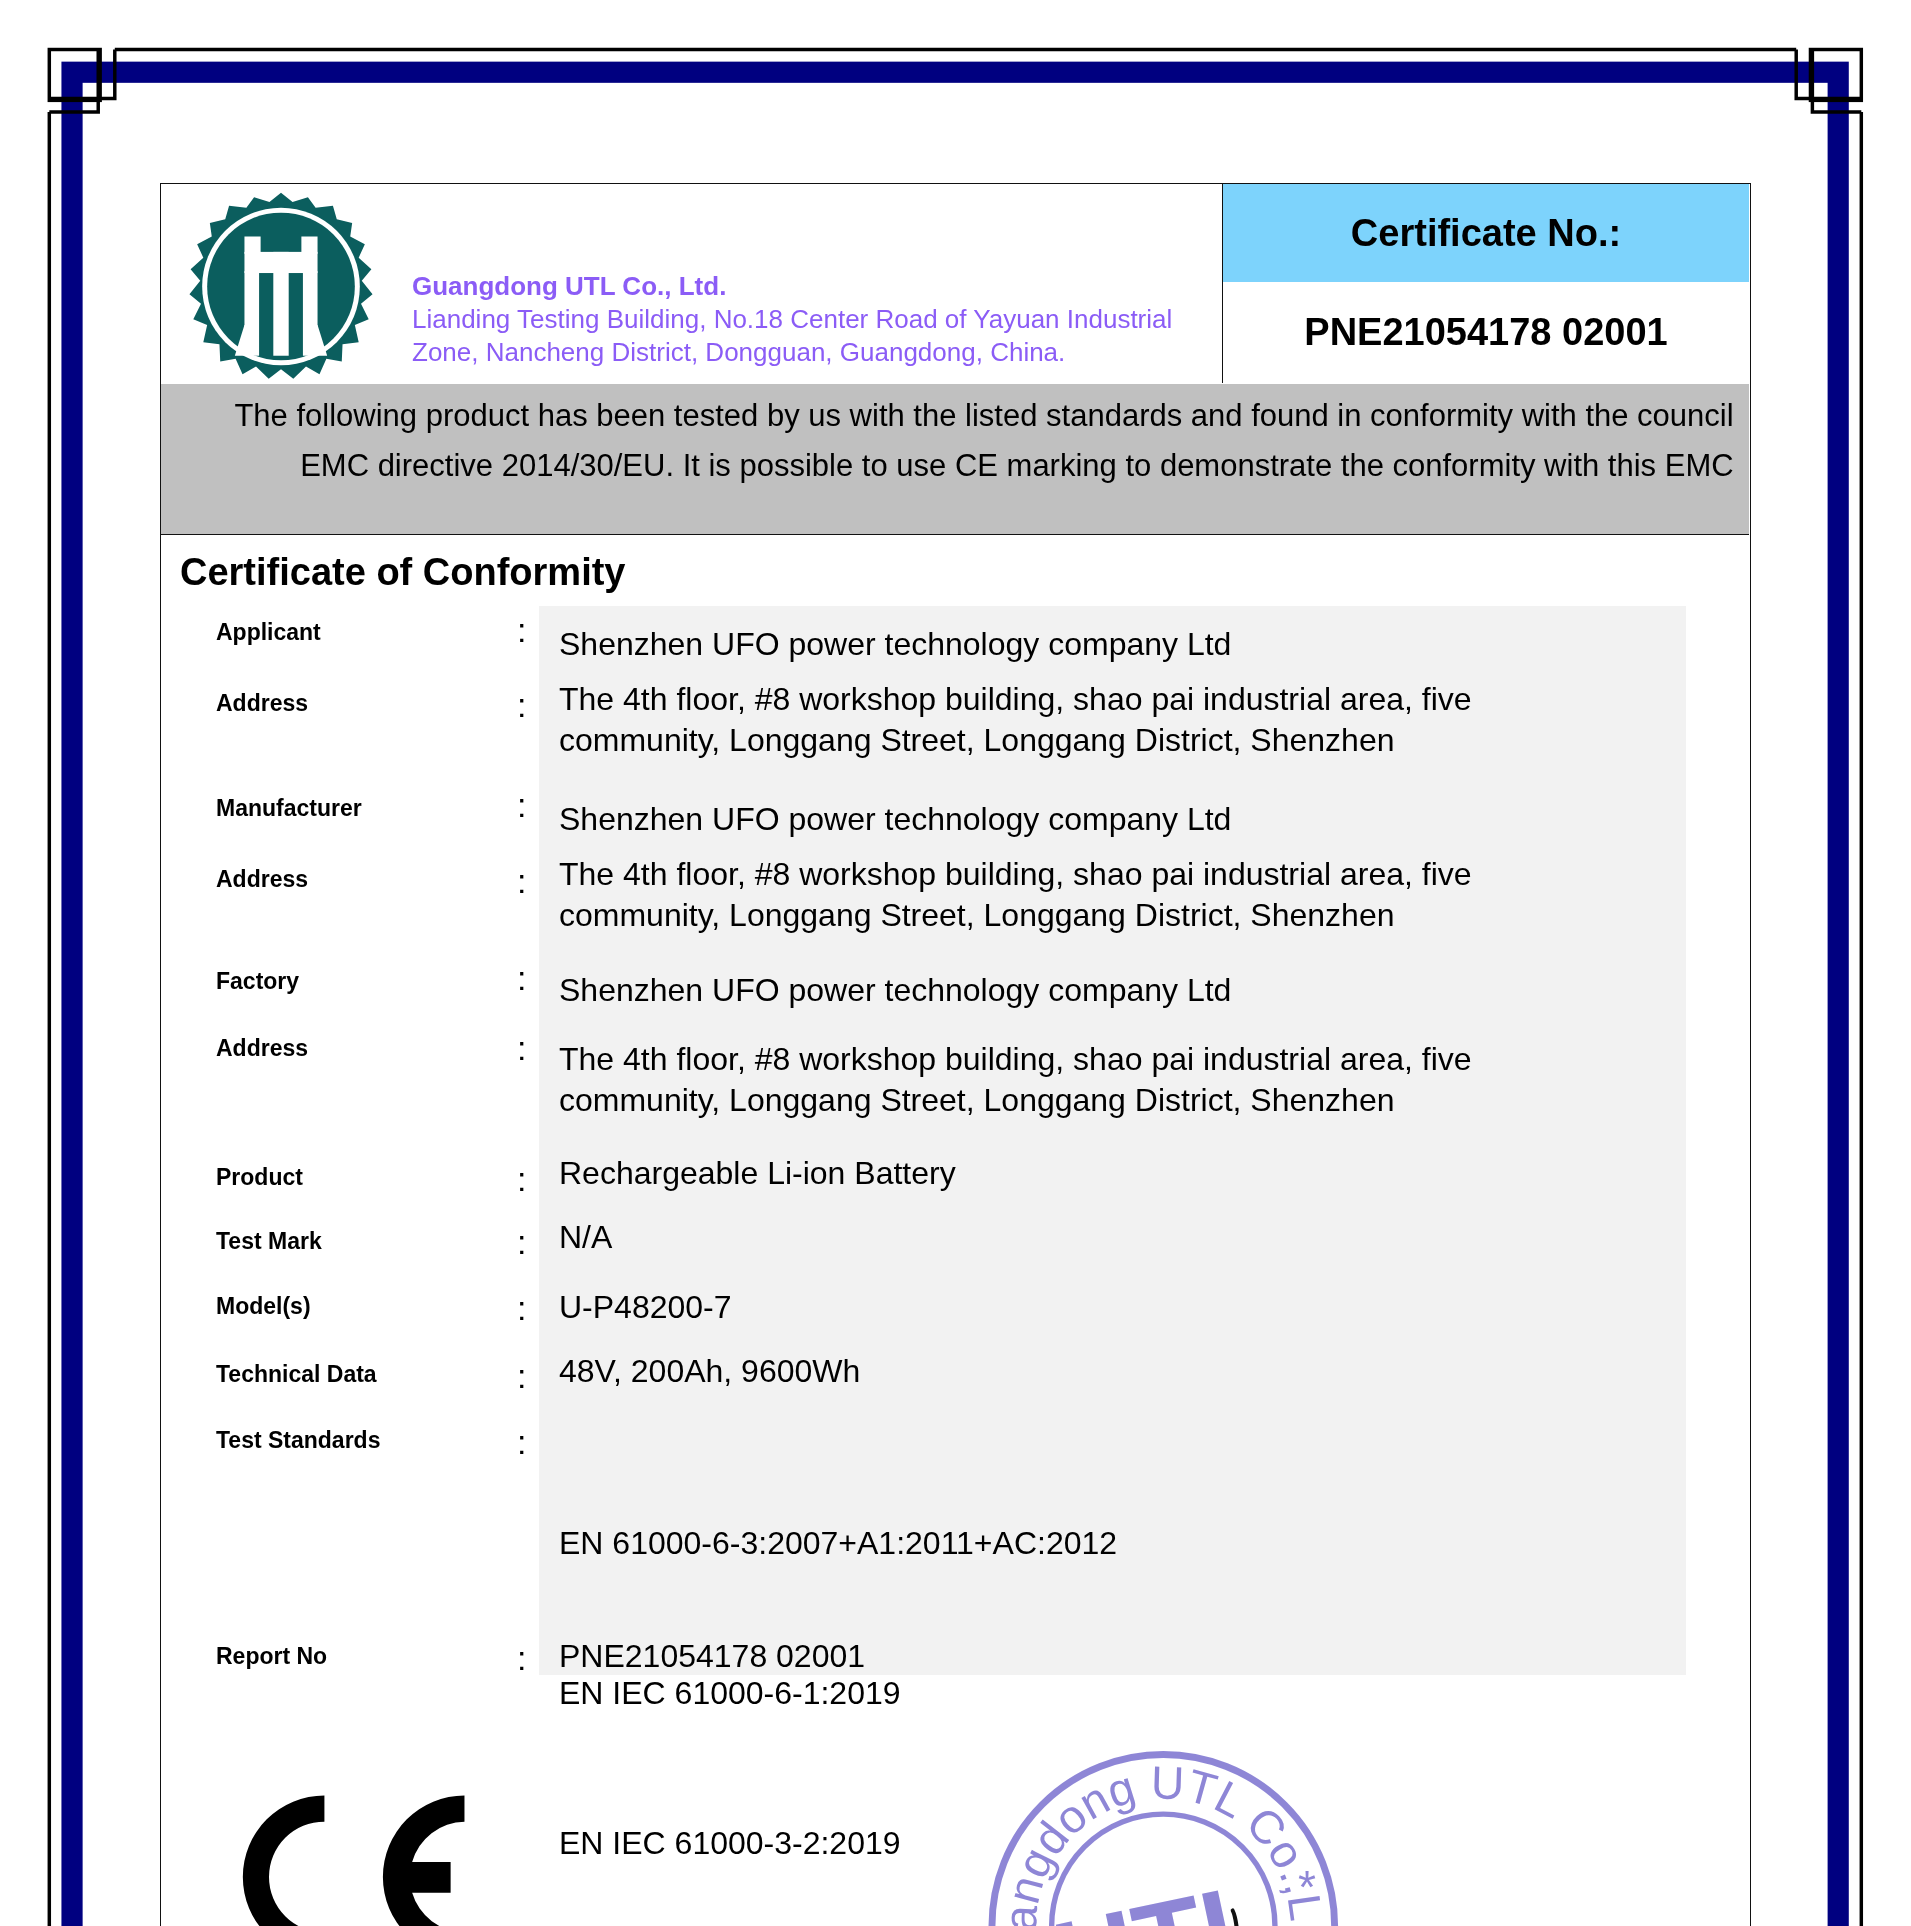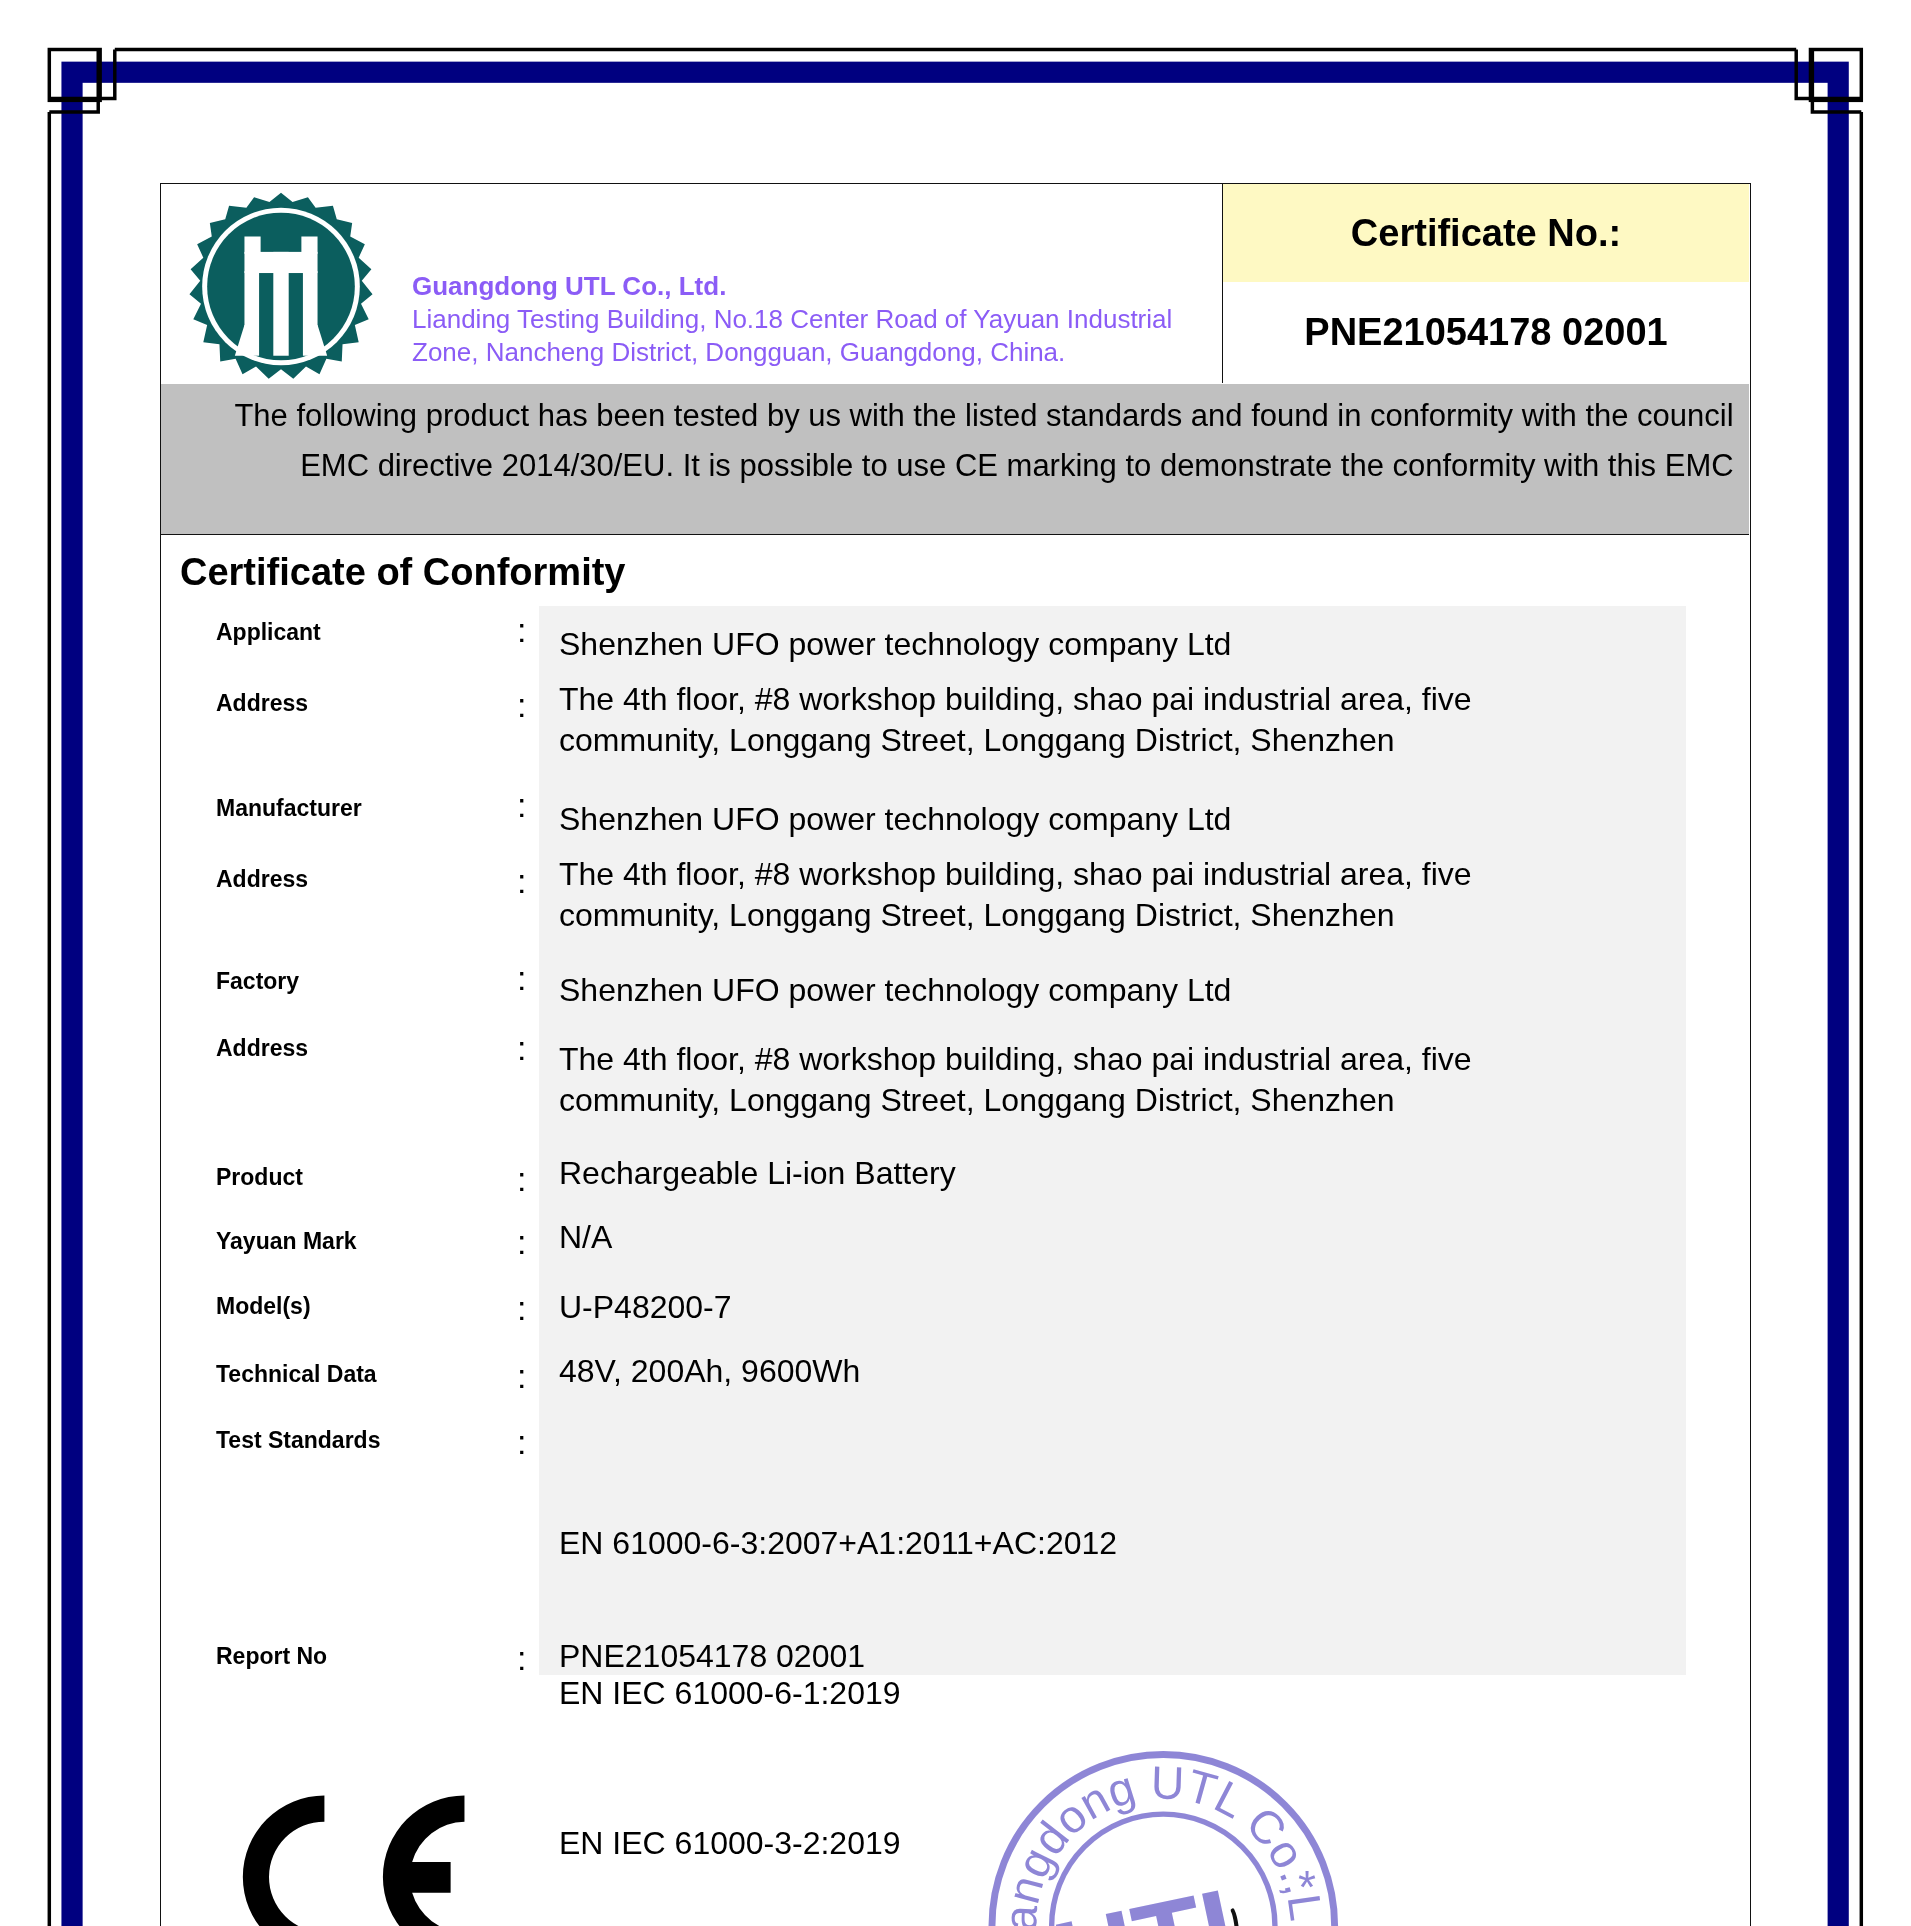--- a/index.html
+++ b/index.html
@@ -2,21 +2,21 @@
 <html style="font-size:6.2px"><head>
 <meta charset="utf-8">
 <style>
   html, body { margin:0; padding:0; background:#ffffff; }
   body { width:1911px; height:2703px; position:relative; overflow:hidden; font-family:"Liberation Sans", sans-serif; color:#000; }
   
   #frame { position:absolute; left:0; top:0; width:1911px; height:2703px; }
   
   .box { position:absolute; left:160px; top:183px; width:1591px; height:2264px; border:1.2px solid #111; box-sizing:border-box; }
   .hdr-left { position:absolute; left:161px; top:184px; width:1061px; height:200px; background:#fff; }
-  .hdr-right-top { position:absolute; left:1222px; top:184px; width:527px; height:99px; background:#fef9c3; border-left:1.2px solid #111; border-bottom:1.2px solid #111; box-sizing:border-box; display:flex; align-items:center; justify-content:center; font-weight:bold; font-size:38px; }
+  .hdr-right-top { position:absolute; left:1222px; top:184px; width:527px; height:99px; background:#7dd3fc; border-left:1.2px solid #111; border-bottom:1.2px solid #111; box-sizing:border-box; display:flex; align-items:center; justify-content:center; font-weight:bold; font-size:38px; }
   .hdr-right-bot { position:absolute; left:1222px; top:282px; width:527px; height:101px; background:#fff; border-left:1.2px solid #111; box-sizing:border-box; display:flex; align-items:center; justify-content:center; font-weight:bold; font-size:38px; }
   .logo { position:absolute; left:181px; top:190px; width:200px; height:193px; }
   .company { position:absolute; left:412px; top:270px; color:#8b5cf6; font-size:26px; line-height:33px; }
   .company .name { font-weight:bold; }
   .intro { position:absolute; left:161px; top:384px; width:1588px; height:151px; background:#c0c0c0; border-bottom:1.2px solid #111; box-sizing:border-box; padding:7px 15.4px 0 18.5px; font-size:31px; line-height:50px;text-align:right; }
   .coc-title { position:absolute; left:180px; top:551px; font-size:38px; font-weight:bold; }
   .field-bg { position:absolute; left:539px; top:606px; width:1147px; height:1069px; background:#f2f2f2; }
   .lbl { position:absolute; left:216px; font-size:23px; font-weight:bold; line-height:39px; }
   .colon { position:absolute; left:517px; font-size:34px; line-height:39px; }
   .val { position:absolute; left:559px; font-size:32px; line-height:41px; white-space:pre; }
@@ -120,21 +120,21 @@
 <div class="val" style="top:970px">Shenzhen UFO power technology company Ltd</div>
 
 <div class="lbl" style="top:1029px">Address</div>
 <div class="colon" style="top:1029px">:</div>
 <div class="val" style="top:1039px"><div>The 4th floor, #8 workshop building, shao pai industrial area, five</div><div>community, Longgang Street, Longgang District, Shenzhen</div></div>
 
 <div class="lbl" style="top:1158px">Product</div>
 <div class="colon" style="top:1160px">:</div>
 <div class="val" style="top:1153px">Rechargeable Li-ion Battery</div>
 
-<div class="lbl" style="top:1222px">Yayuan Mark</div>
+<div class="lbl" style="top:1222px">Test Mark</div>
 <div class="colon" style="top:1223px">:</div>
 <div class="val" style="top:1217px">N/A</div>
 
 <div class="lbl" style="top:1287px">Model(s)</div>
 <div class="colon" style="top:1289px">:</div>
 <div class="val" style="top:1287px">U-P48200-7</div>
 
 <div class="lbl" style="top:1355px">Technical Data</div>
 <div class="colon" style="top:1357px">:</div>
 <div class="val" style="top:1351px">48V, 200Ah, 9600Wh</div>

